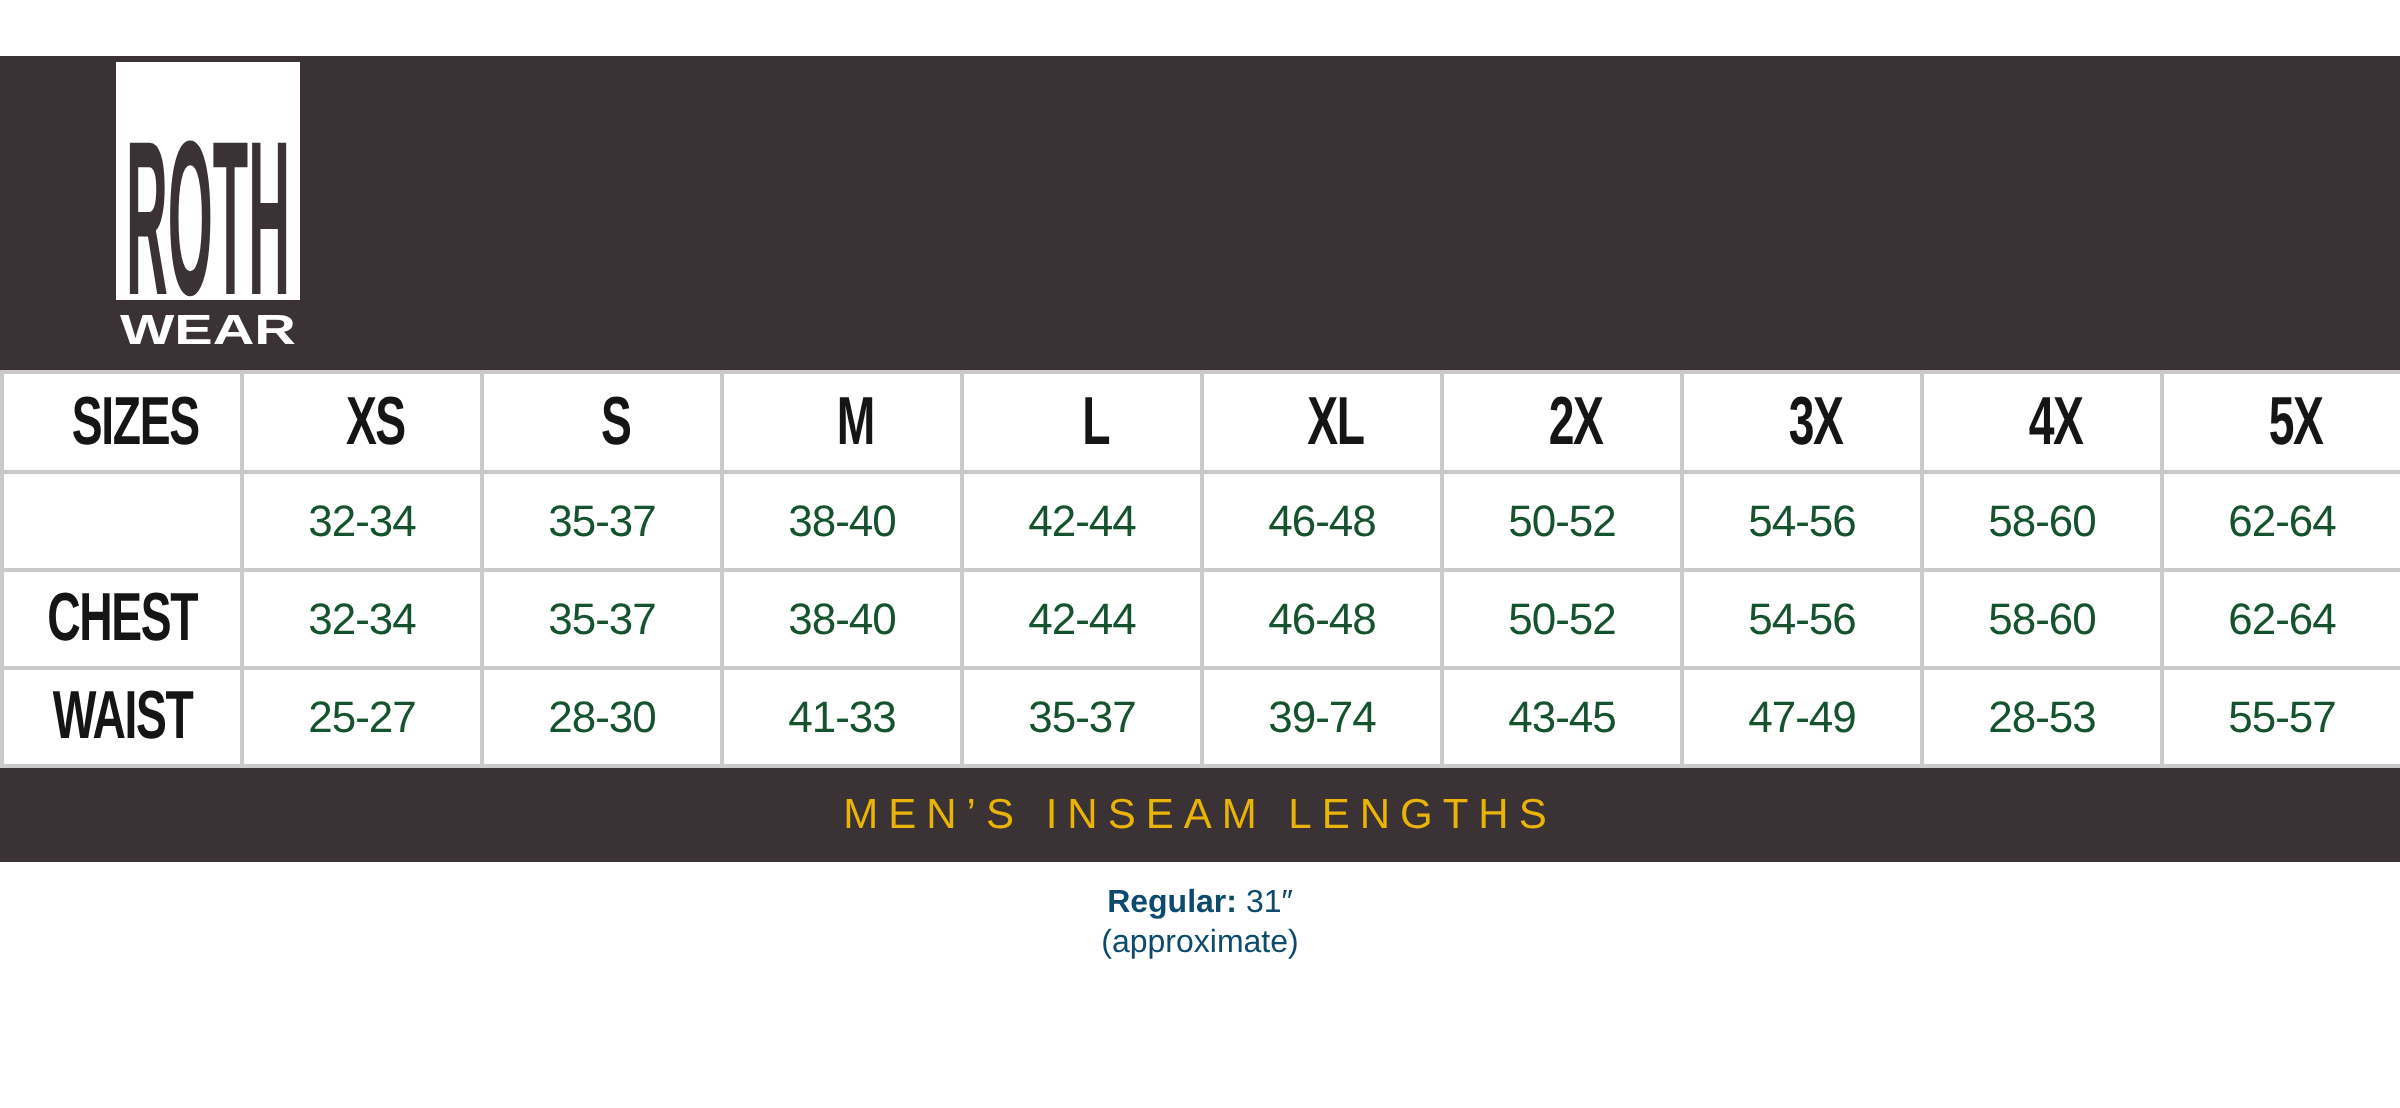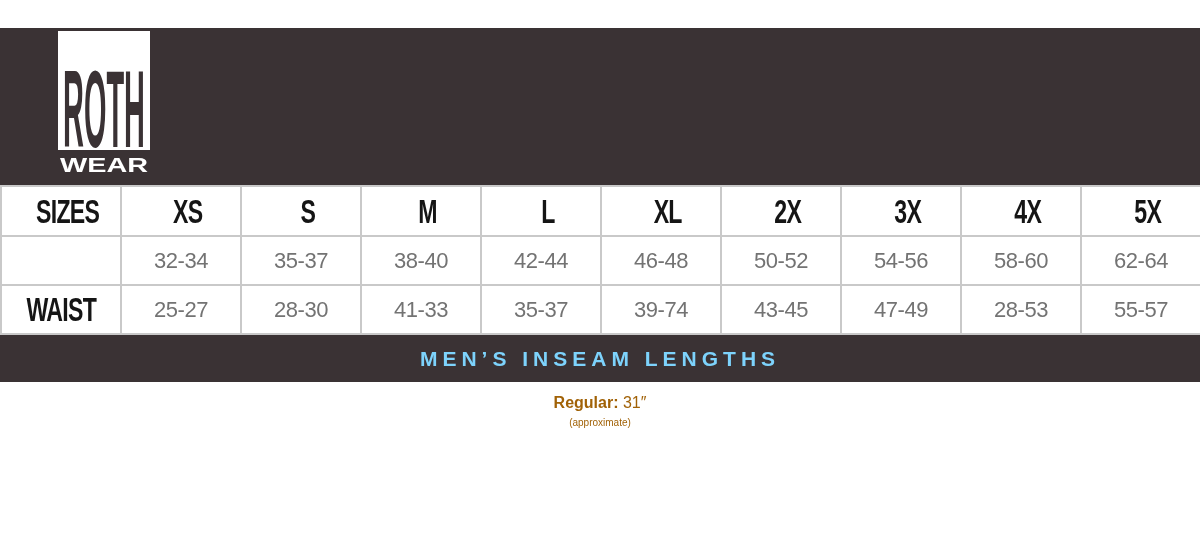--- a/index.html
+++ b/index.html
@@ -47,21 +47,21 @@
     height: 49px;
     padding: 0;
     text-align: center;
     vertical-align: middle;
     background: #ffffff;
   }
   .size-table thead th { height: 50px; padding-left: 13px; }
   .size-table td {
     font-size: 22px;
     letter-spacing: -0.5px;
-    color: #737373;
+    color: #14532d;
   }
   .hv {
     display: inline-block;
     font-weight: bold;
     font-size: 34px;
     color: #151515;
     letter-spacing: -1px;
     white-space: nowrap;
     transform: scale(0.68, 1.0);
     transform-origin: center center;
@@ -70,37 +70,37 @@
   
   .inseam-bar {
     width: 100%;
     height: 47px;
     background: #3a3234;
     display: flex;
     align-items: center;
     justify-content: center;
   }
   .inseam-bar .bar-title {
-    color: #7dd3fc;
-    font-weight: bold;
+    color: #eab308;
+    font-weight: normal;
     font-size: 21px;
     letter-spacing: 5px;
     white-space: nowrap;
   }
 
   
   .inseam-details {
     padding-top: 10px;
     text-align: center;
-    color: #a16207;
+    color: #0c4a6e;
   }
   .inseam-line { font-size: 16px; line-height: 21px; }
   .inseam-line .lbl { font-weight: bold; }
   .inseam-line .val { font-weight: normal; }
-  .inseam-note { font-size: 10px; line-height: 20px; }
+  .inseam-note { font-size: 16px; line-height: 20px; }
 </style>
 </head>
 <body>
 
 <div class="page">
 
   <div class="banner">
     <div class="logo-box">
       <svg width="92" height="119">
         <text x="46" y="116" text-anchor="middle" textLength="82" lengthAdjust="spacingAndGlyphs" style="font-family:'Liberation Sans',sans-serif; font-weight:bold; font-size:110px; fill:#3a3234;">ROTH</text>
@@ -145,20 +145,32 @@
         <td>35-37</td>
         <td>38-40</td>
         <td>42-44</td>
         <td>46-48</td>
         <td>50-52</td>
         <td>54-56</td>
         <td>58-60</td>
         <td>62-64</td>
       </tr>
       <tr>
+        <th><span class="hv">CHEST</span></th>
+        <td>32-34</td>
+        <td>35-37</td>
+        <td>38-40</td>
+        <td>42-44</td>
+        <td>46-48</td>
+        <td>50-52</td>
+        <td>54-56</td>
+        <td>58-60</td>
+        <td>62-64</td>
+      </tr>
+      <tr>
         <th><span class="hv">WAIST</span></th>
         <td>25-27</td>
         <td>28-30</td>
         <td>41-33</td>
         <td>35-37</td>
         <td>39-74</td>
         <td>43-45</td>
         <td>47-49</td>
         <td>28-53</td>
         <td>55-57</td>

